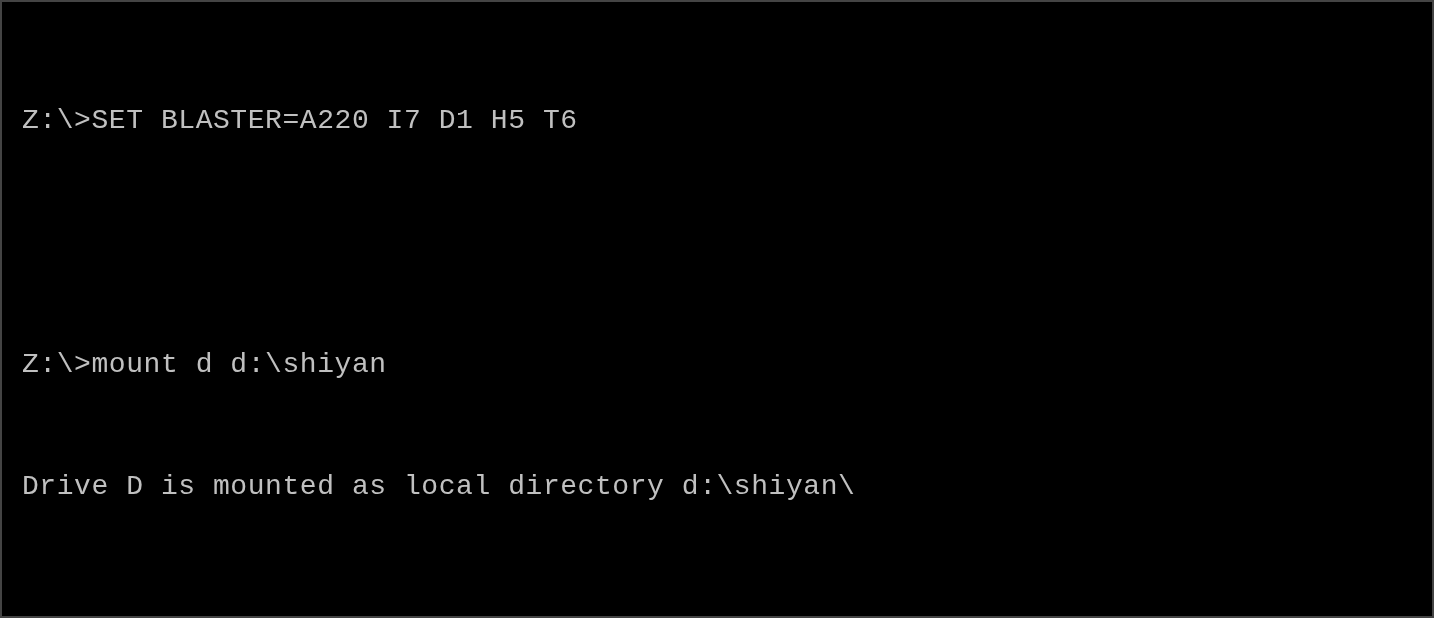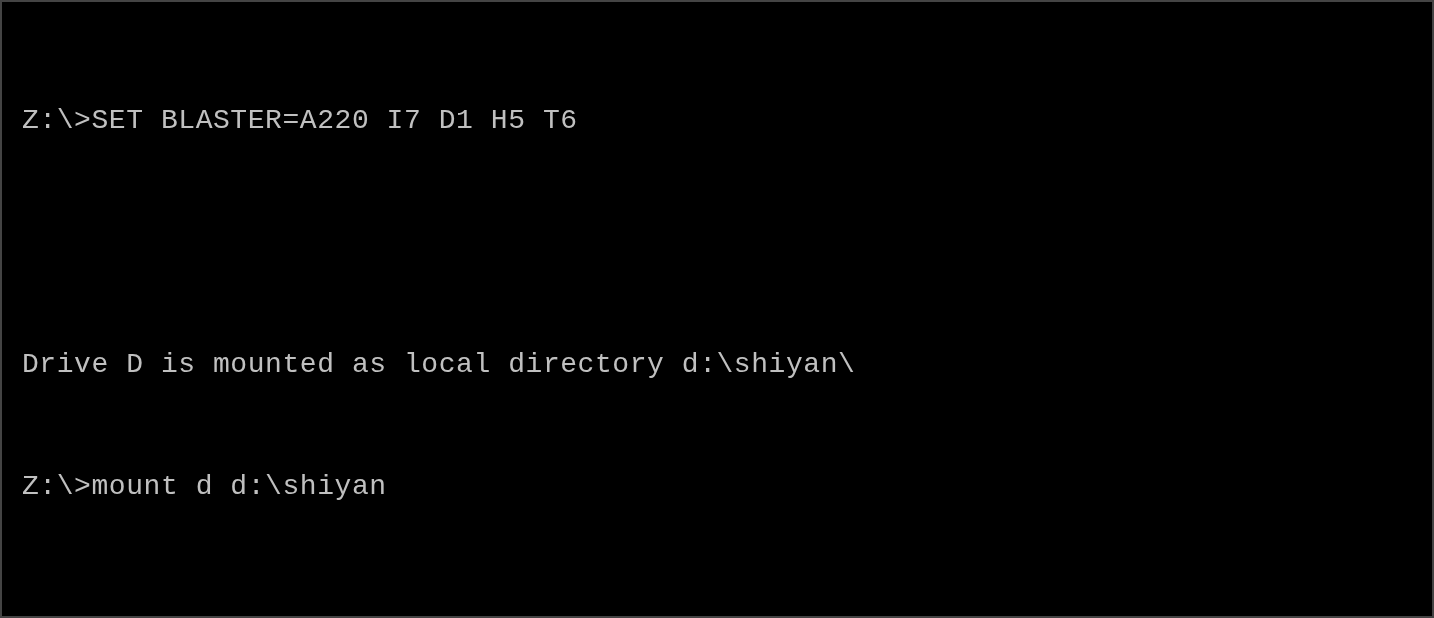--- a/index.html
+++ b/index.html
@@ -42,22 +42,22 @@
       0%, 100% { opacity: 1; }
       50% { opacity: 0; }
     }
   </style>
 </head>
 <body>
 
 <div class="terminal-window">
   <span class="terminal-line">Z:\&gt;SET BLASTER=A220 I7 D1 H5 T6</span>
   <span class="terminal-line">&nbsp;</span>
+  <span class="terminal-line">Z:\&gt;mount d d:\shiyan</span>
   <span class="terminal-line">Drive D is mounted as local directory d:\shiyan\</span>
-  <span class="terminal-line">Z:\&gt;mount d d:\shiyan</span>
   <span class="terminal-line">&nbsp;</span>
   
   
   
   
   
   
   
 </div>
 

